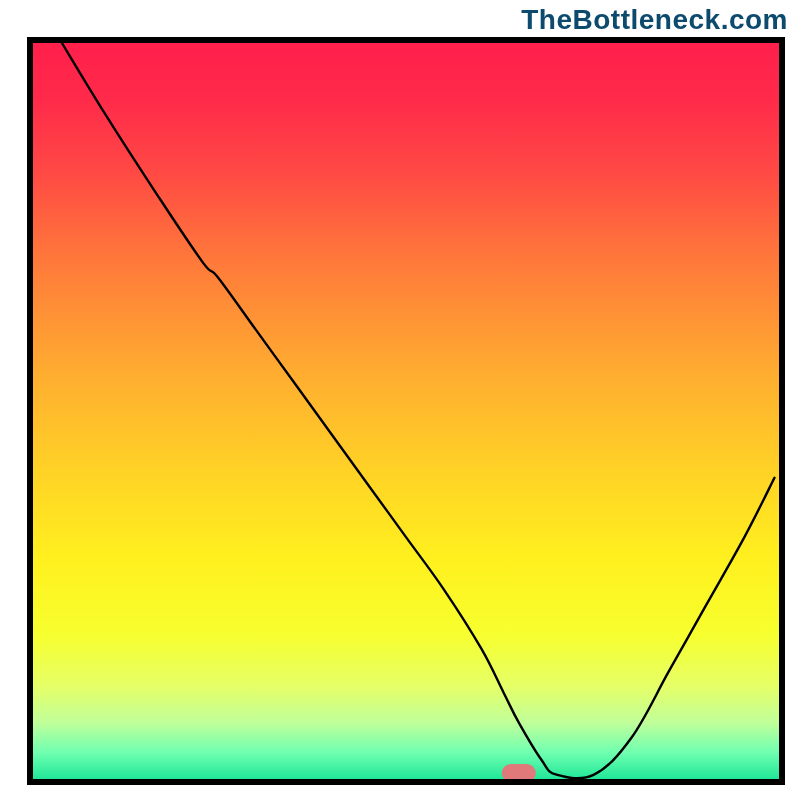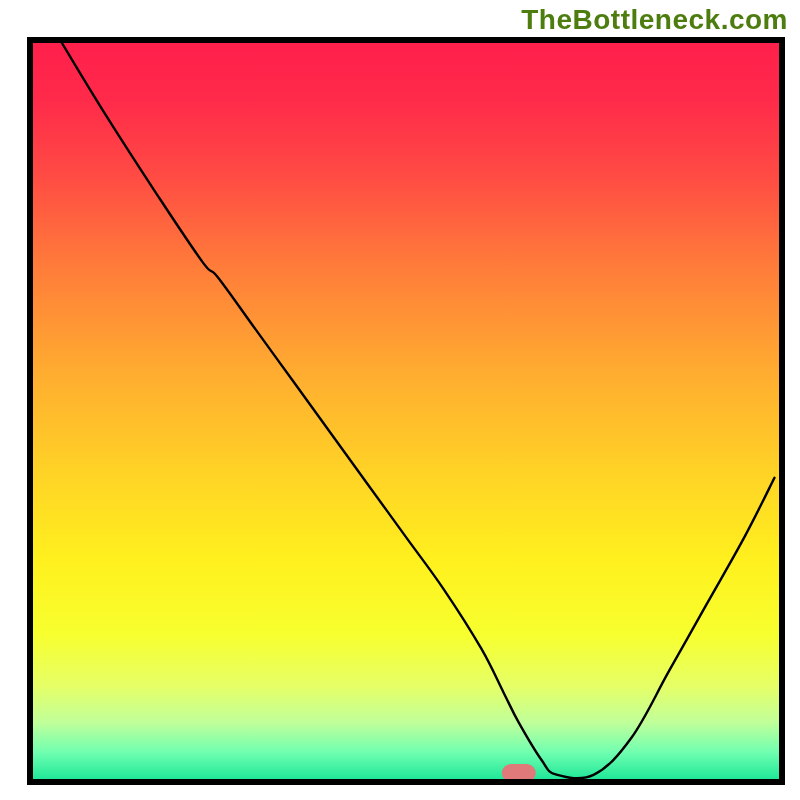--- a/index.html
+++ b/index.html
@@ -15,21 +15,21 @@
     position: relative;
     width: 800px;
     height: 800px;
   }
   .watermark {
     position: absolute;
     top: 4px;
     right: 12px;
     font-size: 28px;
     font-weight: 600;
-    color: #4d7c0f;
+    color: #0c4a6e;
     letter-spacing: 0.5px;
     z-index: 5;
     user-select: none;
     text-align: center;
   }
   svg {
     display: block;
     position: absolute;
     left: 0;
     top: 0;

